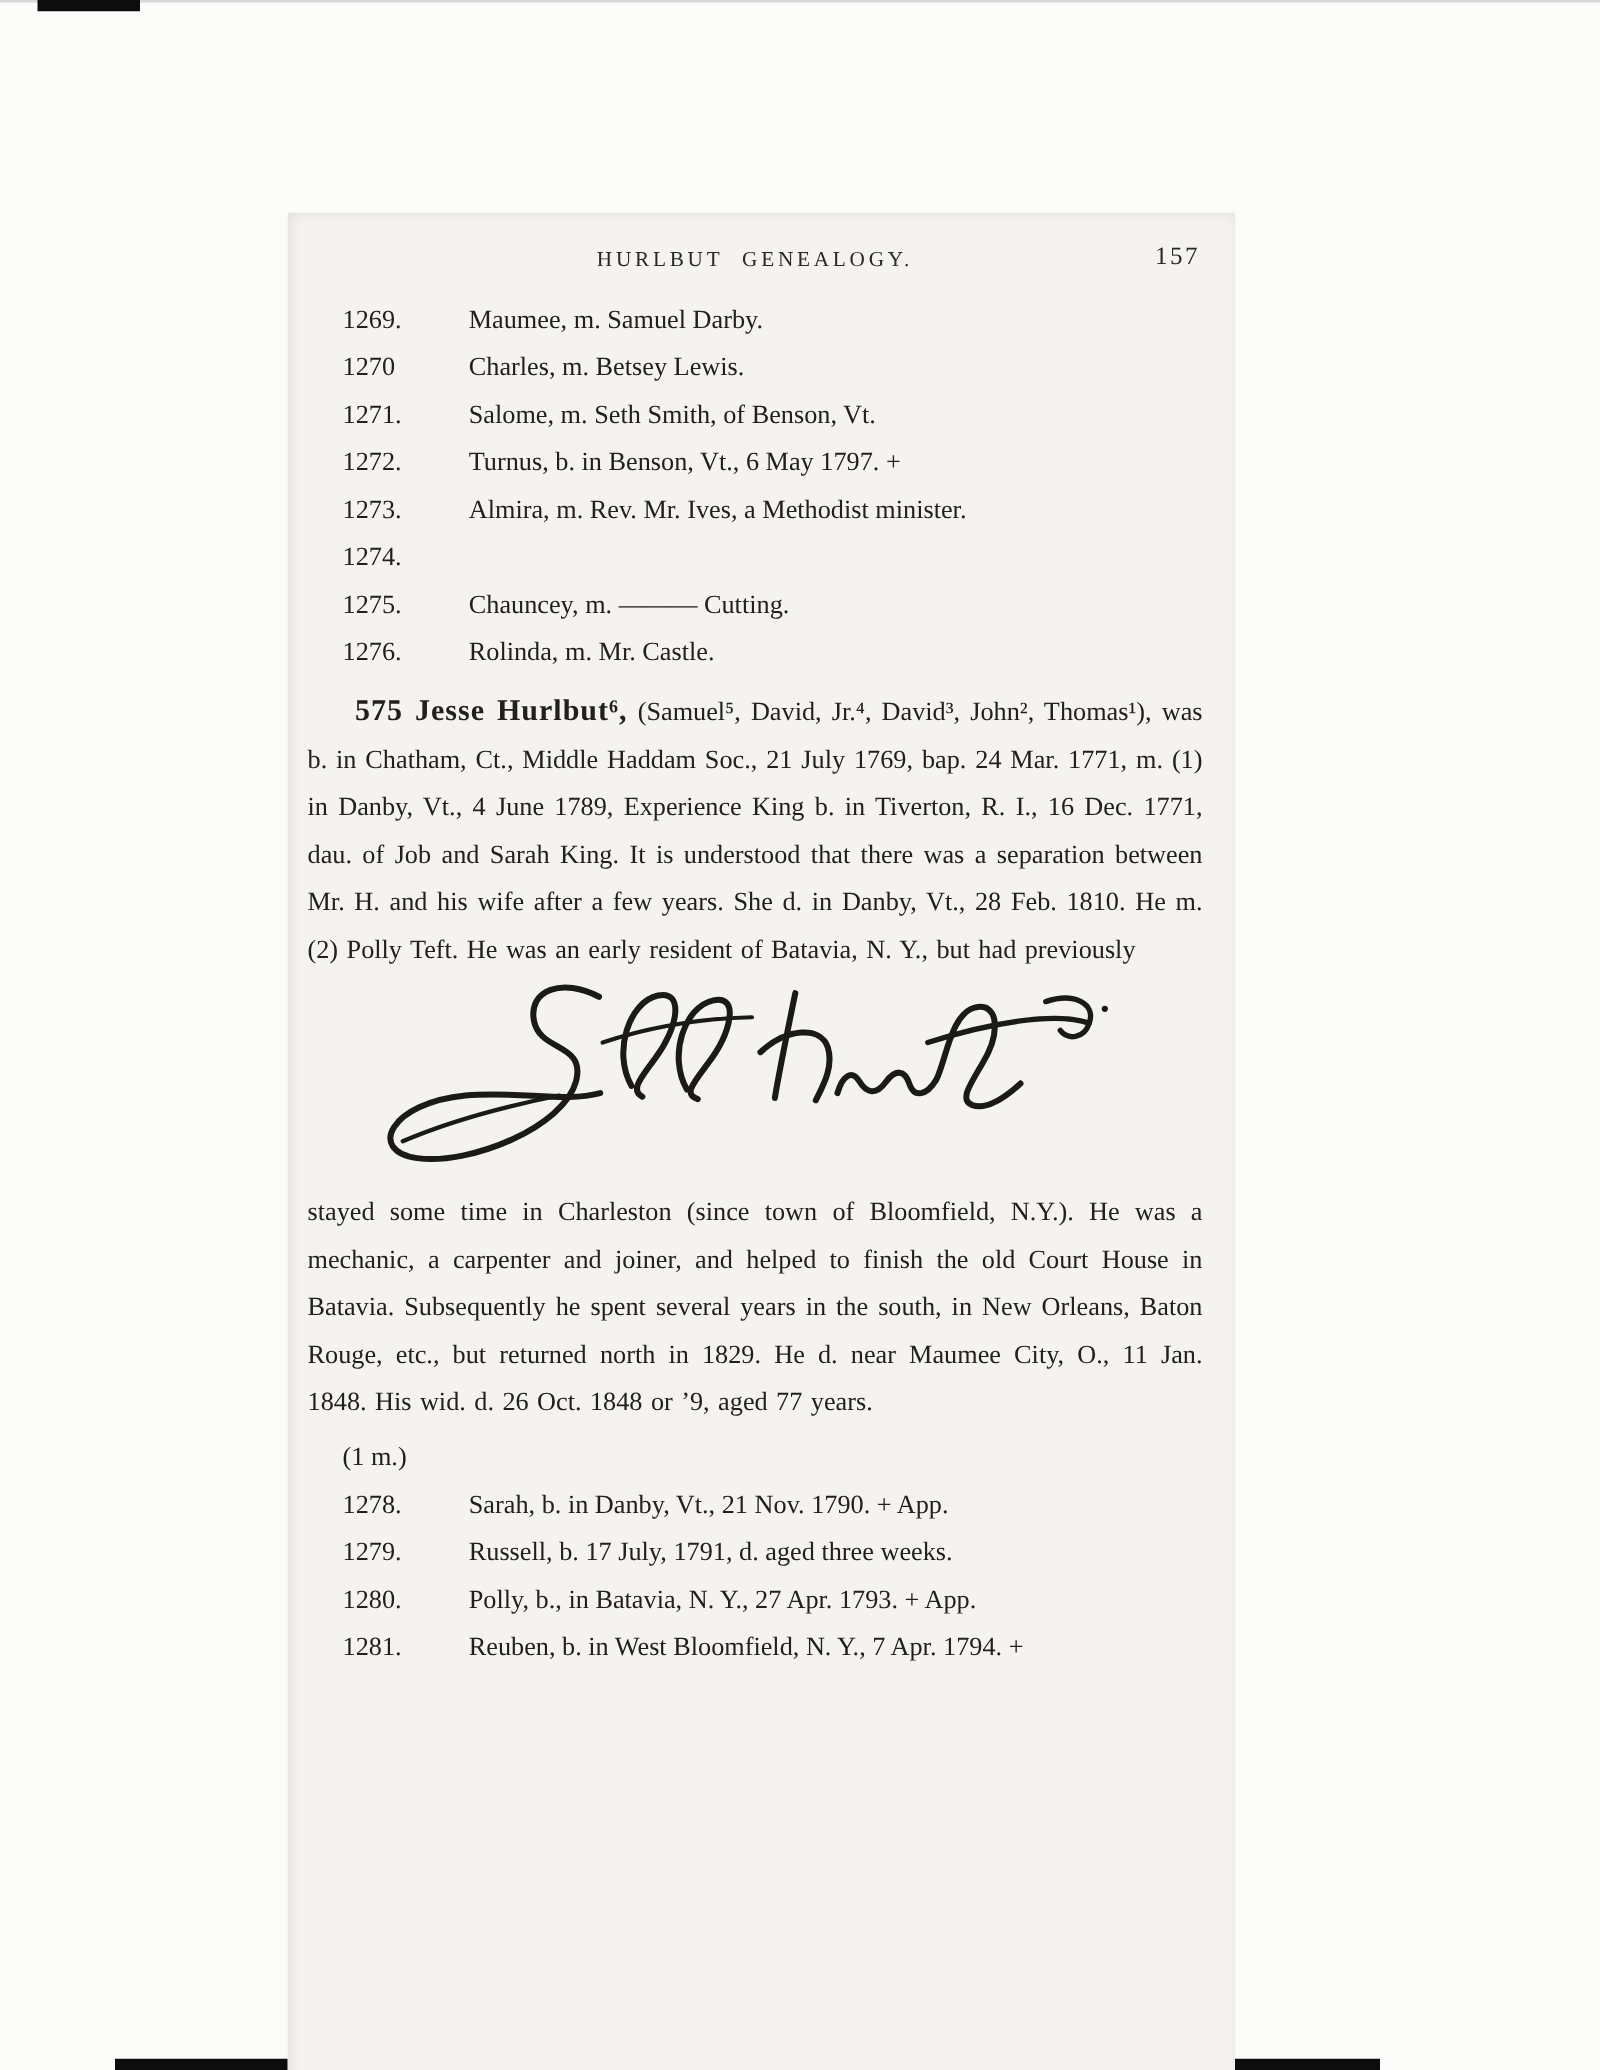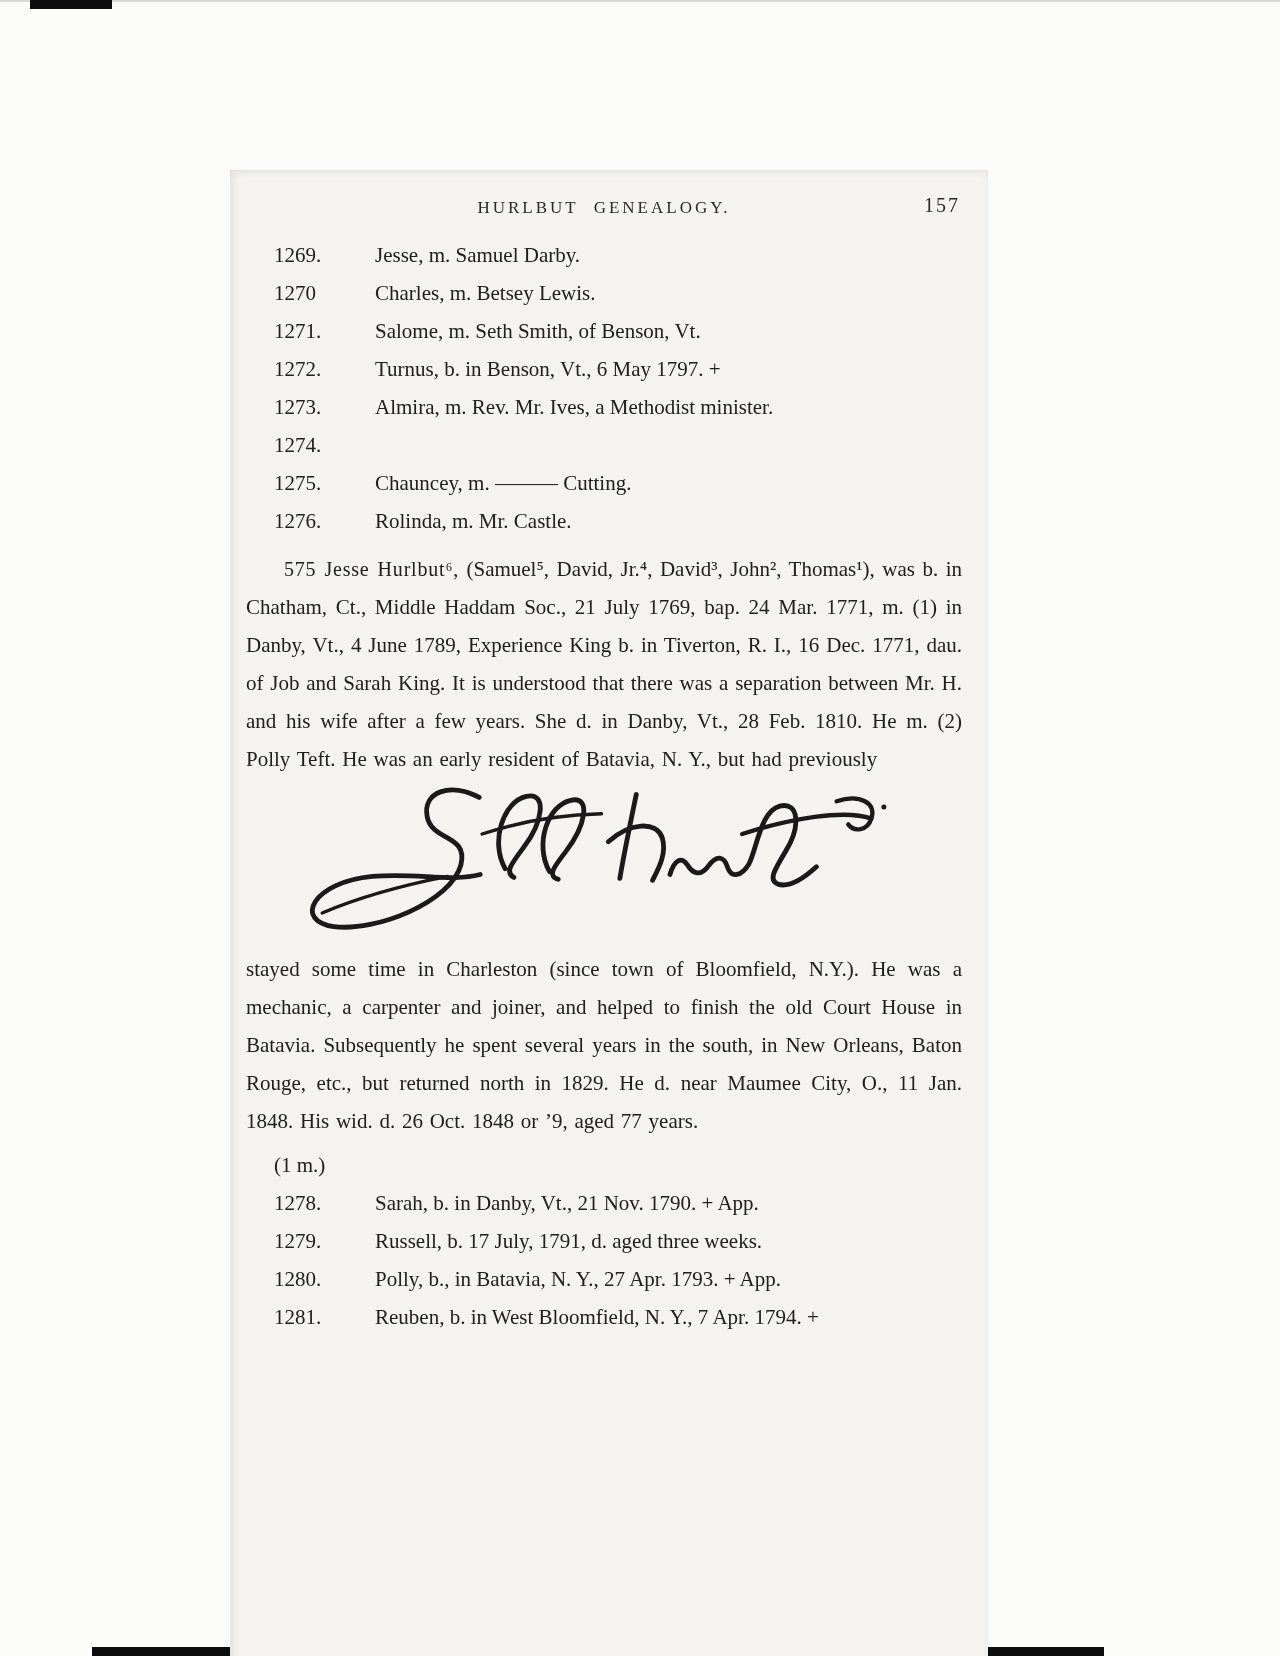--- a/index.html
+++ b/index.html
@@ -69,22 +69,22 @@
   .row .num { width: 73px; flex: none; }
   p.justified {
     text-align: justify;
     font-size: 21px;
     line-height: 38px;
     margin: 10px 0 0 0;
     word-spacing: 1.5px;
   }
   p.first-indent { text-indent: 38px; }
   .lead {
-    font-weight: normal;
-    font-size: 20px;
+    font-weight: bold;
+    font-size: 24px;
     letter-spacing: 0.8px;
   }
   .sig-wrap {
     margin: 4px 0 0 34px;
     height: 158px;
   }
   .mlabel {
     margin-left: 28px;
     font-size: 21px;
     line-height: 38px;
@@ -101,21 +101,21 @@
 <div class="page">
 
   <div class="running-head">
     <span>HURLBUT GENEALOGY.</span>
     <span class="pagenum">157</span>
   </div>
 
   <div class="list">
     <div class="row">
         <span class="num">1269.</span>
-        <span>Jesse, m. Samuel Darby.</span>
+        <span>Maumee, m. Samuel Darby.</span>
       </div>
     <div class="row">
         <span class="num">1270</span>
         <span>Charles, m. Betsey Lewis.</span>
       </div>
     <div class="row">
         <span class="num">1271.</span>
         <span>Salome, m. Seth Smith, of Benson, Vt.</span>
       </div>
     <div class="row">

